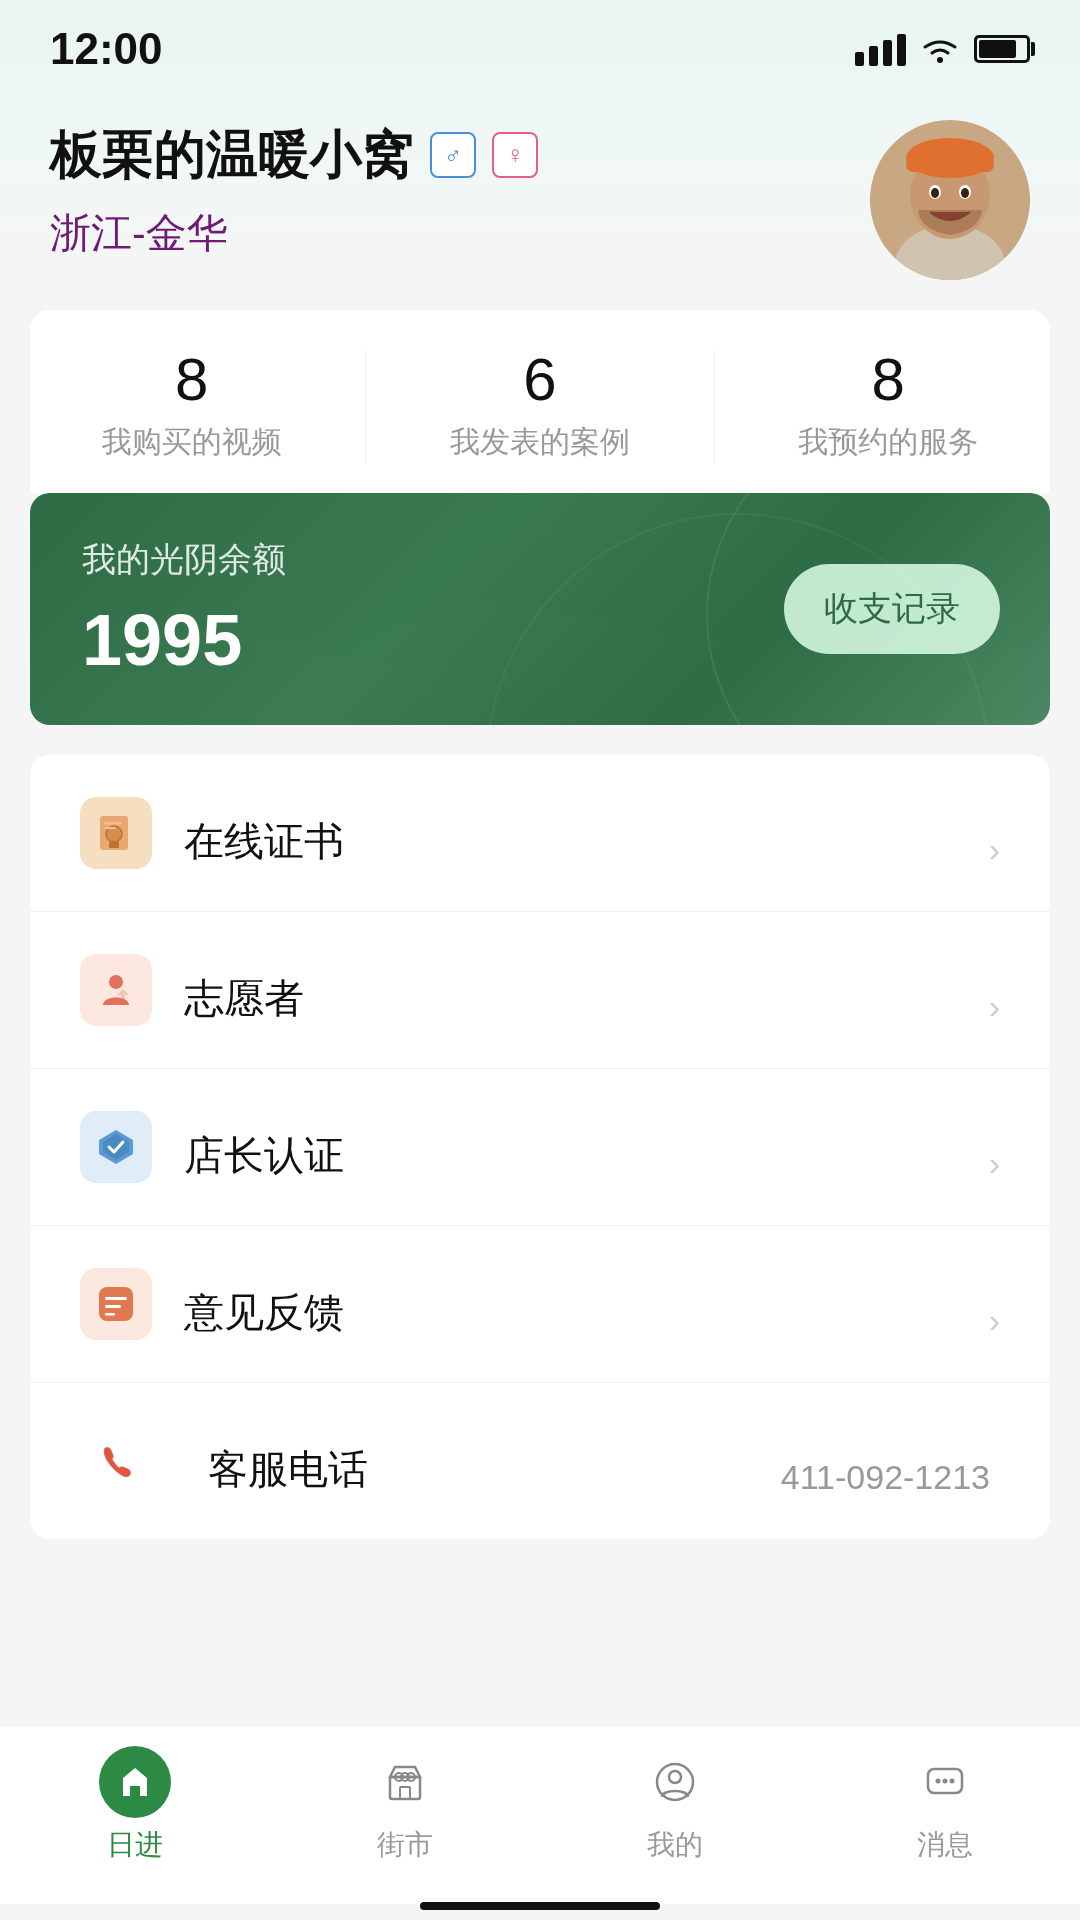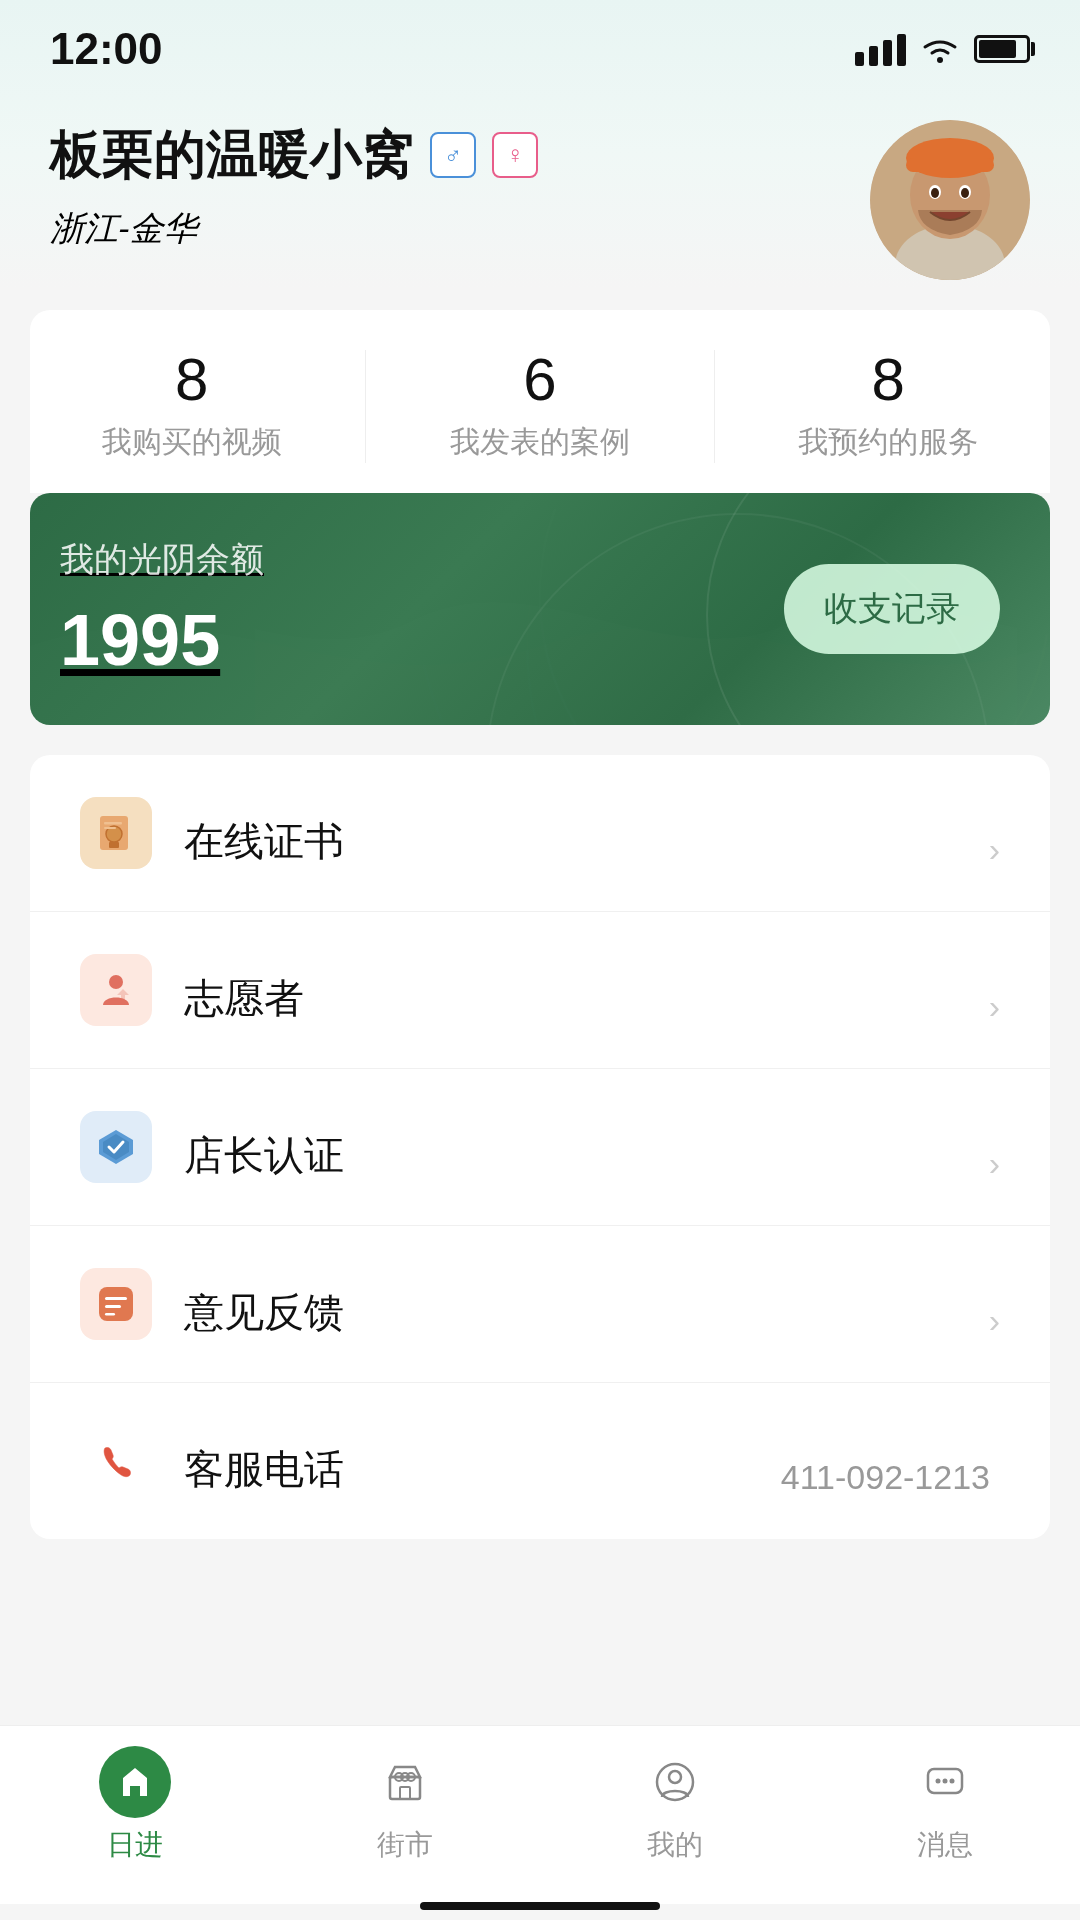--- a/index.html
+++ b/index.html
@@ -110,23 +110,22 @@
       border: 2px solid #4a90d9;
       color: #4a90d9;
       background: #fff;
     }
     .gender-female {
       border: 2px solid #e85d8a;
       color: #e85d8a;
       background: #fff;
     }
     .profile-location {
-      font-size: 34px;
-      color: #000000;
-      font-style: italic;
+      font-size: 41px;
+      color: #701a75;
     }
     .profile-avatar {
       width: 160px;
       height: 160px;
       border-radius: 50%;
       background: #d4bfa8;
       overflow: hidden;
       display: flex;
       align-items: center;
       justify-content: center;
@@ -147,24 +146,23 @@
     .stat-label {
       font-size: 30px;
       color: #999;
     }
 
     
     .balance-card {
       margin: 0 30px;
       background: linear-gradient(135deg, #2d6b45 0%, #3a7a52 40%, #2d6b45 70%, #4a8862 100%);
       border-radius: 20px;
-      padding: 44px 30px;
+      padding: 44px 52px;
       position: relative;
       overflow: hidden;
-      text-decoration: underline;
     }
     .balance-card::before {
       content: '';
       position: absolute;
       top: -80px;
       right: -60px;
       width: 400px;
       height: 400px;
       border-radius: 50%;
       border: 2px solid rgba(255,255,255,0.08);
@@ -228,20 +226,21 @@
     .menu-item {
       display: flex;
       align-items: flex-end;
       padding: 42px 50px;
       border-bottom: 1px solid #f0f0f0;
       cursor: pointer;
       position: relative;
     }
     .menu-item:last-child {
       border-bottom: none;
+      gap: 24px;
     }
     .menu-icon {
       width: 72px;
       height: 72px;
       border-radius: 16px;
       display: flex;
       align-items: center;
       justify-content: center;
       margin-right: 32px;
       font-size: 36px;

